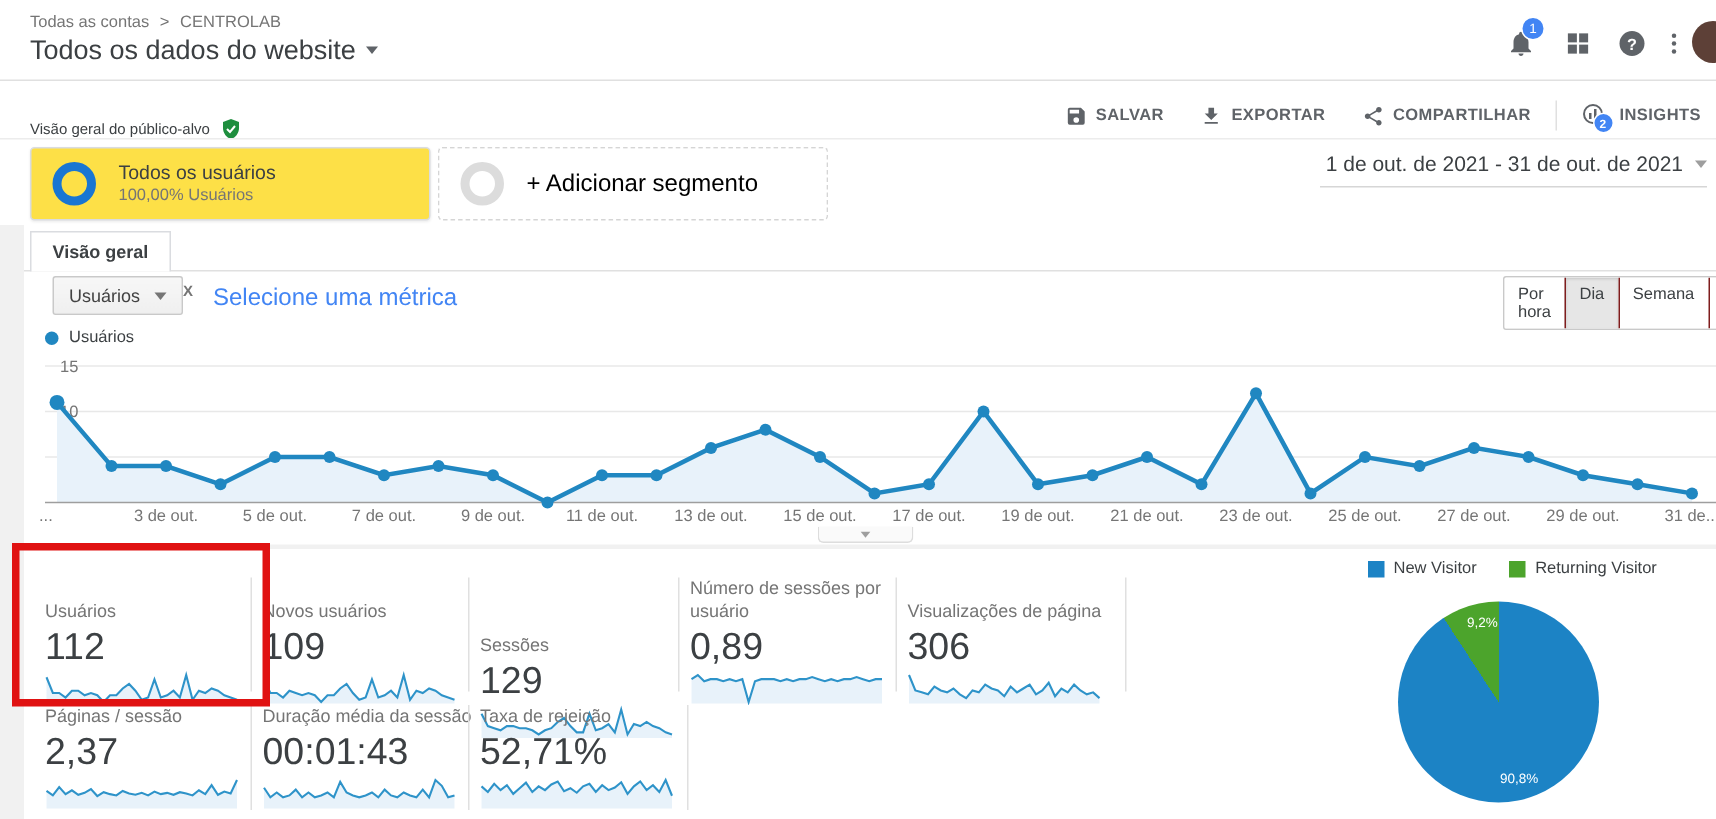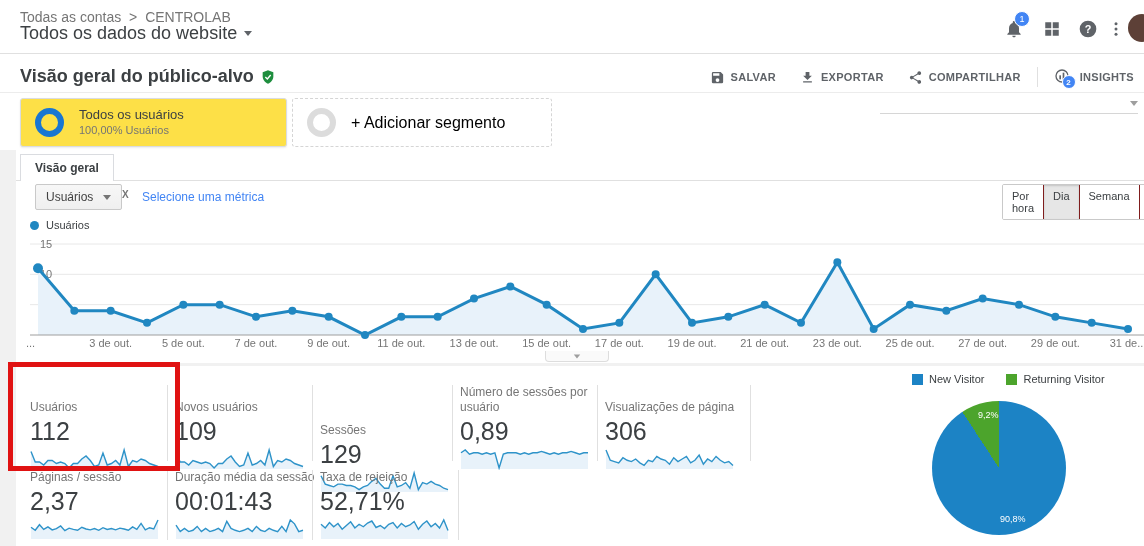--- a/index.html
+++ b/index.html
@@ -3,31 +3,31 @@
 <meta charset="utf-8">
 <style>
   html,body{margin:0;padding:0}
   body{width:1144px;height:546px;position:relative;overflow:hidden;background:#fff;
        font-family:"Liberation Sans",sans-serif;color:#3c4043;}
   .abs{position:absolute}
   .grey-left{left:0;top:150px;width:16px;height:396px;background:#f1f1f1}
   .grey-gap{left:0;top:362px;width:1144px;height:4px;background:#f1f1f1}
   
   .hdr-border{left:0;top:53px;width:1144px;height:1px;background:#e0e0e0}
-  .breadcrumb{left:20px;top:9px;font-size:14px;color:#757575}
+  .breadcrumb{left:20px;top:9px;font-size:11px;color:#757575}
   .breadcrumb span{margin-right:4px}
   .page-title{left:20px;top:23px;font-size:18px;color:#3c4043;display:flex;align-items:center;gap:7px}
   .caret{display:inline-block;width:0;height:0;border-left:4px solid transparent;border-right:4px solid transparent;border-top:5px solid #5f6368}
   .icon-btn{width:24px;height:24px;display:flex;align-items:center;justify-content:center}
   .badge{position:absolute;background:#4285f4;color:#fff;border-radius:50%;width:14px;height:14px;
          font-size:9px;display:flex;align-items:center;justify-content:center;border:1px solid #fff}
   .avatar{left:1128px;top:14px;width:28px;height:28px;border-radius:50%;background:#5d4037}
   
   .rep-border{left:0;top:92px;width:1144px;height:1px;background:#ececec}
-  .report-title{left:20px;top:66px;font-size:18px;font-weight:bold;display:flex;align-items:center;gap:6px}
+  .report-title{left:20px;top:78px;font-size:10px;font-weight:normal;display:flex;align-items:center;gap:6px}
   .toolbar{right:2px;top:64px;display:flex;align-items:center;gap:8px}
   .tb-btn{display:flex;align-items:center;gap:6px;font-size:11px;font-weight:bold;color:#5f6368;
           letter-spacing:.3px;padding:4px 8px;cursor:pointer}
   .tb-sep{width:1px;height:20px;background:#e0e0e0}
   .ins-icon-wrap{position:relative;width:20px;height:18px}
   
   .seg-card{left:20px;top:98px;width:265px;height:47px;background:#fde047;border:1px solid #dadce0;border-radius:3px;
             box-shadow:0 1px 2px rgba(0,0,0,.08)}
   .seg-ring{position:absolute;left:14px;top:9px;width:17px;height:17px;border-radius:50%;border:6px solid #1976d2}
   .seg-t1{position:absolute;left:58px;top:8px;font-size:13px;color:#3c4043}
@@ -40,21 +40,21 @@
   
   .tab{left:20px;top:154px;height:26px;padding:0 14px;background:#fff;border:1px solid #dadce0;border-bottom:none;
        font-size:12px;font-weight:bold;display:flex;align-items:center;z-index:3}
   .panel1{left:16px;top:180px;width:1128px;height:182px;background:#fff;border-top:1px solid #e0e0e0;z-index:1}
   .panel2{left:16px;top:366px;width:1128px;height:180px;background:#fff;z-index:1}
   
   .metric-dd{left:35px;top:184px;height:24px;padding:0 10px;display:flex;align-items:center;gap:10px;
              font-size:12px;color:#424242;border:1px solid #c9c9c9;border-radius:2px;
              background:linear-gradient(#f7f7f7,#efefef);z-index:2}
   .metric-x{left:122px;top:189px;font-size:10px;font-weight:bold;color:#757575;z-index:2}
-  .metric-link{left:142px;top:190px;font-size:12px;color:#4285f4;z-index:2}
+  .metric-link{left:142px;top:190px;font-size:16px;color:#4285f4;z-index:2}
   .gran{left:1002px;top:184px;display:flex;border:1px solid #c9c9c9;border-radius:2px;overflow:hidden;z-index:2}
   .gran-btn{padding:5px 9px;font-size:11px;color:#3c4043;background:#fff;border-left:1px solid #7f1d1d}
   .gran-btn:first-child{border-left:none}
   .gran-btn.sel{background:#e6e6e6;box-shadow:inset 0 1px 2px rgba(0,0,0,.15)}
   .legend{left:30px;top:219px;display:flex;align-items:center;gap:7px;font-size:11px;color:#3c4043;z-index:2}
   .legend-dot{width:9px;height:9px;border-radius:50%;background:#2087c1}
   .chart-wrap{left:20px;top:237px;z-index:2}
   .collapse-handle{left:545px;top:351px;width:62px;height:10px;background:#fafafa;border:1px solid #ddd;border-top:none;
                    border-radius:0 0 4px 4px;display:flex;align-items:center;justify-content:center;z-index:2}
   .collapse-handle .caret{border-top-color:#9e9e9e;transform:scale(.8)}
@@ -167,20 +167,21 @@
 <div class="abs seg-card">
   <span class="seg-ring"></span>
   <span class="seg-t1">Todos os usuários</span>
   <span class="seg-t2">100,00% Usuários</span>
 </div>
 <div class="abs seg-add">
   <span class="seg-ring-grey"></span>
   <span class="seg-add-label">+ Adicionar segmento</span>
 </div>
 <div class="abs date-range">
+  <span>1 de out. de 2021 - 31 de out. de 2021</span>
   <span class="caret" style="border-top-color:#9e9e9e"></span>
 </div>
 
 <div class="abs tab">
   <span>Visão geral</span>
 </div>
 <div class="abs panel1"></div>
 <div class="abs panel2"></div>
 
 <div class="abs metric-dd">

